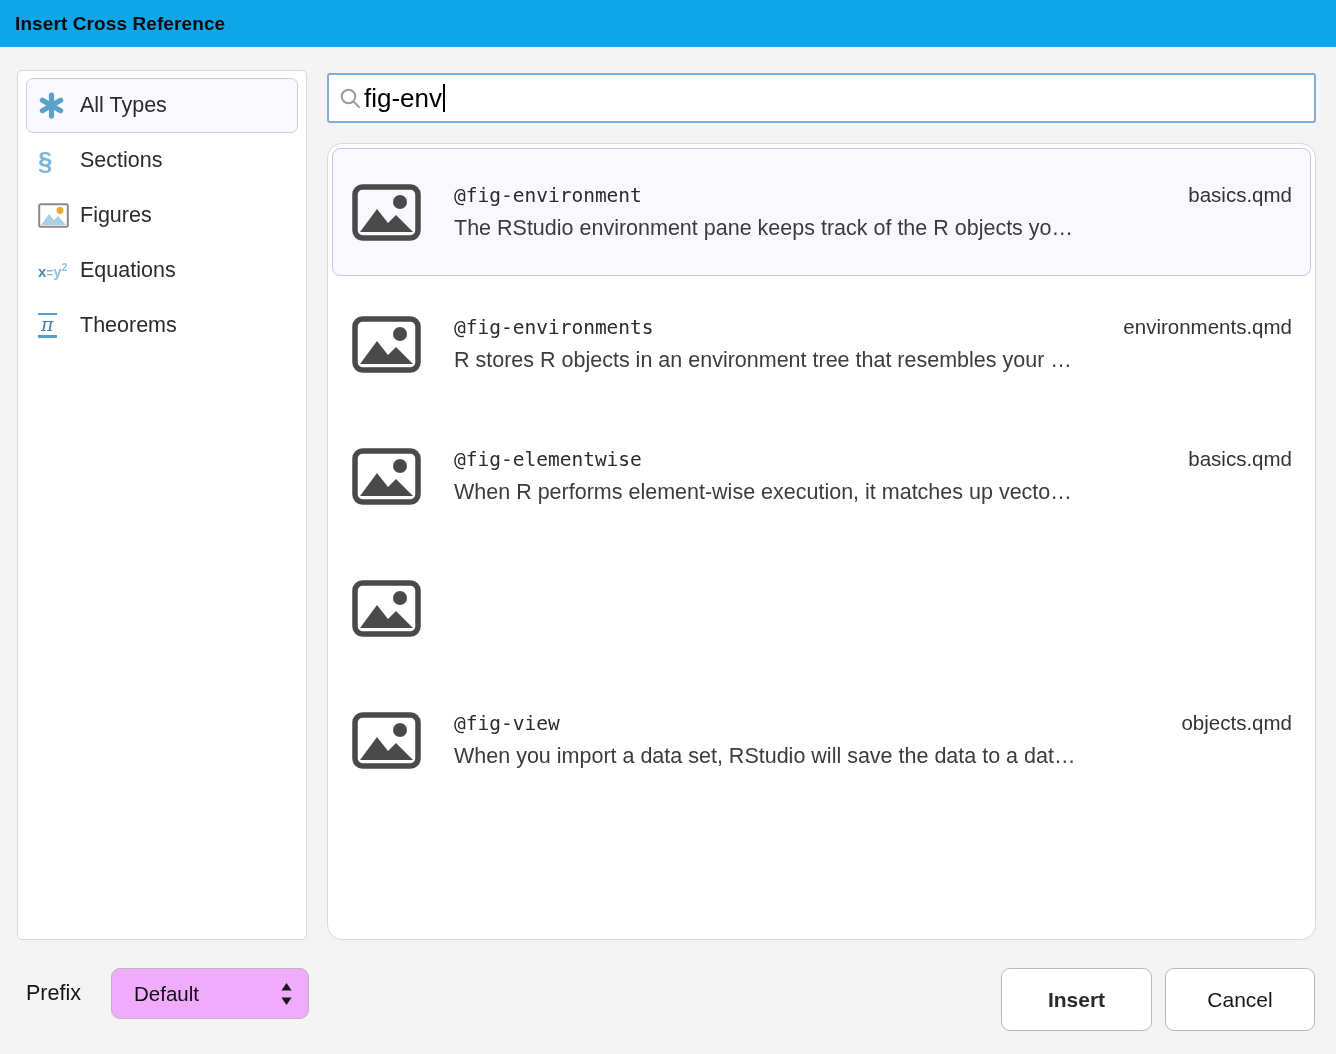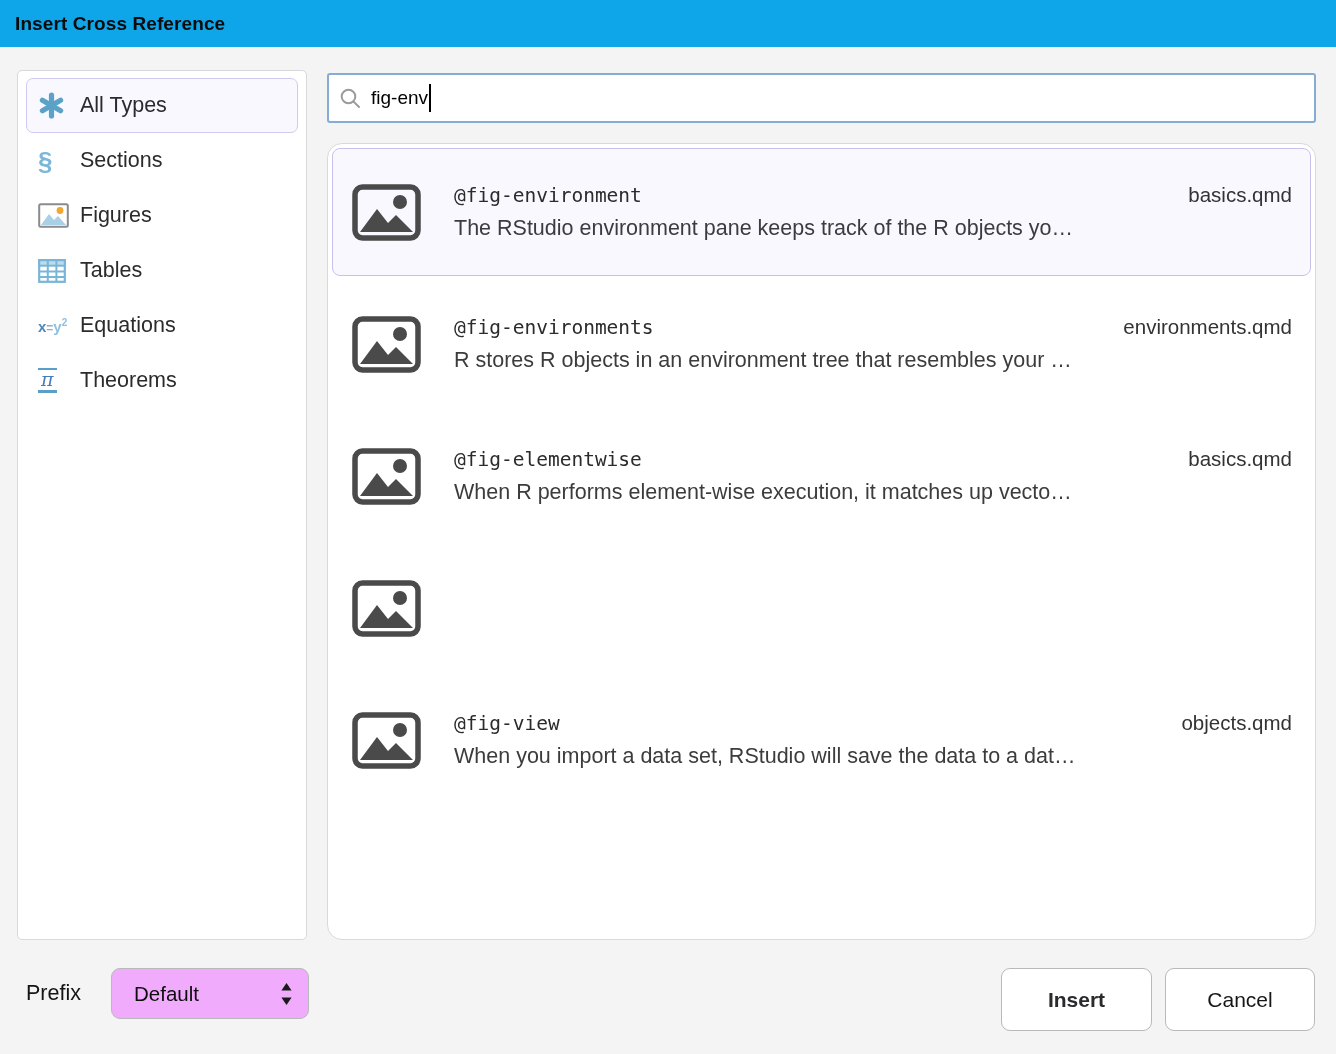--- a/index.html
+++ b/index.html
@@ -55,21 +55,21 @@
 
   
   .searchbox {
     position: absolute; left: 327px; top: 73px; width: 989px; height: 50px;
     background: #ffffff;
     border: 2.5px solid #85acd4;
     border-radius: 3px;
     display: flex; align-items: center;
     padding-left: 10px;
   }
-  .search-text { font-size: 19px; color: #000; margin-left: 9px; }
+  .search-text { font-size: 26px; color: #000; margin-left: 2px; }
   .caret { display: inline-block; width: 2px; height: 28px; background: #000; margin-left: 1px; vertical-align: middle; }
 
   
   .results {
     position: absolute; left: 327px; top: 143px; width: 989px; height: 797px;
     background: #ffffff;
     border: 1px solid #d9d9db;
     border-radius: 15px;
     padding: 4px;
     overflow: hidden;
@@ -146,33 +146,20 @@
       <span class="side-icon">
         <svg width="31" height="25" viewBox="0 0 31 25">
           <rect x="1.2" y="1.2" width="28.6" height="22.6" rx="1.5" fill="#ffffff" stroke="#8b8b8d" stroke-width="2"></rect>
           <path d="M3 22 L11 11 L16 17 L20 13 L28 22 Z" fill="#a9d0e4"></path>
           <circle cx="22" cy="7.5" r="3.4" fill="#f0a62f"></circle>
         </svg>
       </span>
       <span class="side-label">Figures</span>
     </div>
 
-    <div class="side-item">
-      <span class="side-icon">
-        <svg width="28" height="24" viewBox="0 0 28 24">
-          <rect x="1.2" y="1.2" width="25.6" height="21.6" fill="#ffffff" stroke="#79b5d7" stroke-width="2.2"></rect>
-          <rect x="1.2" y="1.2" width="25.6" height="5.5" fill="#bcdcee" stroke="#79b5d7" stroke-width="2"></rect>
-          <line x1="1" y1="12.5" x2="27" y2="12.5" stroke="#79b5d7" stroke-width="2"></line>
-          <line x1="1" y1="18" x2="27" y2="18" stroke="#79b5d7" stroke-width="2"></line>
-          <line x1="9.8" y1="1" x2="9.8" y2="23" stroke="#79b5d7" stroke-width="2"></line>
-          <line x1="18.4" y1="1" x2="18.4" y2="23" stroke="#79b5d7" stroke-width="2"></line>
-        </svg>
-      </span>
-      <span class="side-label">Tables</span>
-    </div>
 
     <div class="side-item">
       <span class="side-icon">
         <span class="icon-eq"><span class="x">x</span><span class="eqs">=</span><span class="y">y</span><sup class="y" style="font-size:10px;">2</sup></span>
       </span>
       <span class="side-label">Equations</span>
     </div>
 
 
     <div class="side-item">

